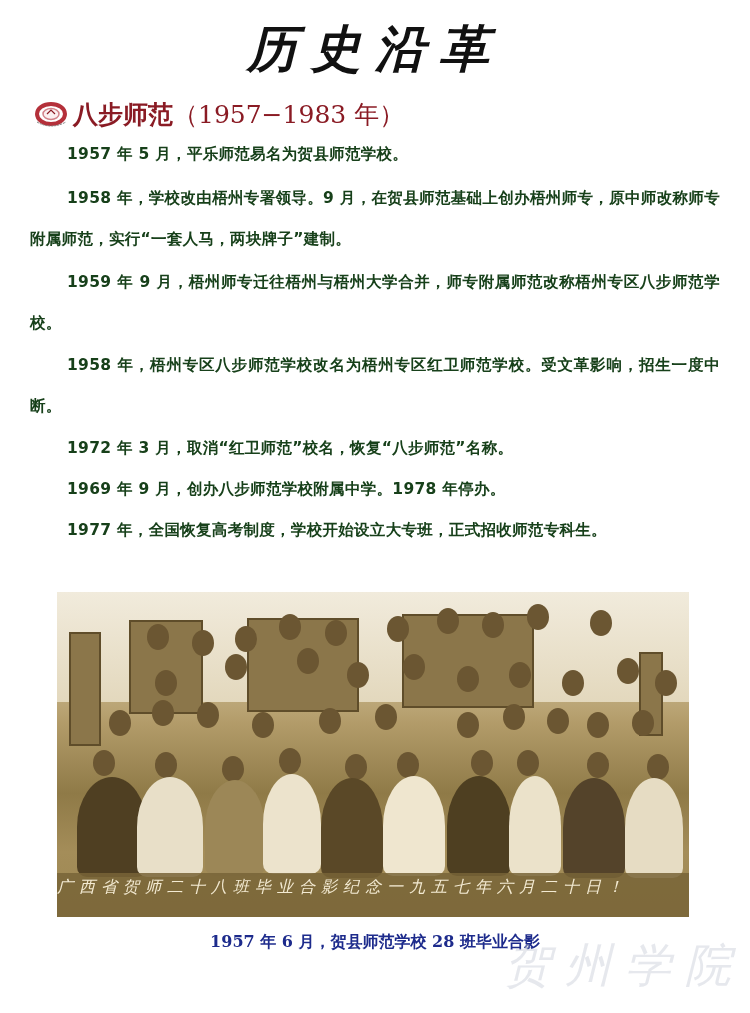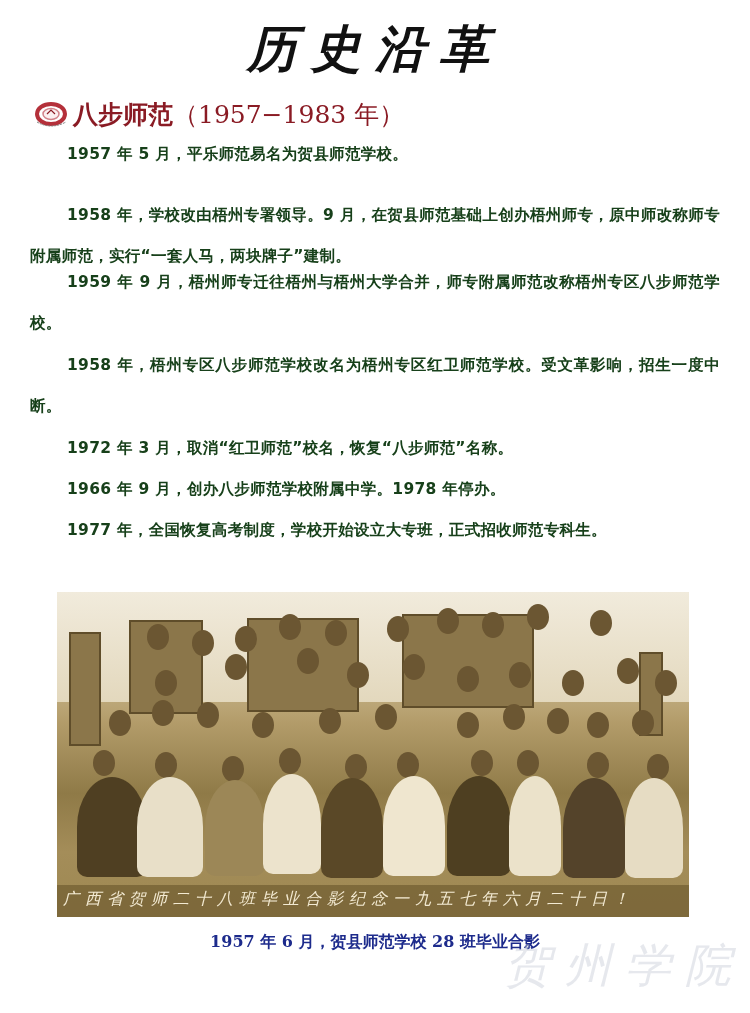--- a/index.html
+++ b/index.html
@@ -32,23 +32,23 @@
   .photo .wall {
     position: absolute; left: 0; top: 0; width: 100%; height: 110px;
     background: linear-gradient(180deg, #f1ebdc, #e3d8bd);
   }
   .photo .window { position: absolute; background: #8b764a; border: 2px solid #5f4d2a; }
   .photo .person {
     position: absolute; border-radius: 50% 50% 10px 10px;
   }
   .photo .head { position: absolute; width: 22px; height: 26px; border-radius: 50%; background: #6b5632; }
   .photo .inscription {
-    position: absolute; left: 0; bottom: 0; width: 100%; height: 32px; background: rgba(120,100,55,0.85);
+    position: absolute; left: 0; bottom: 0; width: 100%; height: 44px; background: rgba(120,100,55,0.85);
     color: #f3ead2; font-family: "DejaVu Serif", serif; font-style: italic; font-size: 16px;
-    letter-spacing: 6px; line-height: 28px; white-space: nowrap; padding-left: 6px; box-sizing: border-box;
+    letter-spacing: 6px; line-height: 28px; white-space: nowrap; box-sizing: border-box;
   }
   .caption {
     position: absolute; left: 0; width: 750px; top: 930px; text-align: center;
     font-family: "DejaVu Serif", serif; font-weight: bold; font-size: 16px; color: #1d2b8c; line-height: 24px;
   }
   .watermark {
     position: absolute; left: 505px; top: 935px; font-family: "DejaVu Serif", serif; font-style: italic;
     font-size: 46px; letter-spacing: 14px; color: rgba(200,205,215,0.45); line-height: 60px;
   }
 </style>
@@ -65,25 +65,25 @@
       <path d="M14 14 L18 10 L22 14" fill="none" stroke="#8a1b24" stroke-width="1.2"></path>
       <path d="M4 22 Q18 30 33 22" fill="none" stroke="#777" stroke-width="1" stroke-dasharray="2 1"></path>
     </svg>
   </span>
   <span class="section-text">
     <span class="cn">八步师范</span><span>（1957−1983 年）</span>
   </span>
 </div>
 
 <div class="para" style="top:134px;">1957 年 5 月，平乐师范易名为贺县师范学校。</div>
-<div class="para" style="top:195px;">1958 年，学校改由梧州专署领导。9 月，在贺县师范基础上创办梧州师专，原中师改称师专附属师范，实行“一套人马，两块牌子”建制。</div>
+<div class="para" style="top:178px;">1958 年，学校改由梧州专署领导。9 月，在贺县师范基础上创办梧州师专，原中师改称师专附属师范，实行“一套人马，两块牌子”建制。</div>
 <div class="para" style="top:262px;">1959 年 9 月，梧州师专迁往梧州与梧州大学合并，师专附属师范改称梧州专区八步师范学校。</div>
 <div class="para" style="top:345px;">1958 年，梧州专区八步师范学校改名为梧州专区红卫师范学校。受文革影响，招生一度中断。</div>
 <div class="para" style="top:428px;">1972 年 3 月，取消“红卫师范”校名，恢复“八步师范”名称。</div>
-<div class="para" style="top:469px;">1966 年 9 月，创办八步师范学校附属中学。1978 年停办。</div>
+<div class="para" style="top:469px;">1969 年 9 月，创办八步师范学校附属中学。1978 年停办。</div>
 <div class="para" style="top:510px;">1977 年，全国恢复高考制度，学校开始设立大专班，正式招收师范专科生。</div>
 
 <div class="photo">
   <div class="wall"></div>
   <div class="window" style="left:12px;top:40px;width:28px;height:110px;"></div>
   <div class="window" style="left:72px;top:28px;width:70px;height:90px;"></div>
   <div class="window" style="left:190px;top:26px;width:108px;height:90px;"></div>
   <div class="window" style="left:345px;top:22px;width:128px;height:90px;"></div>
   <div class="window" style="left:582px;top:60px;width:20px;height:80px;"></div>
 

